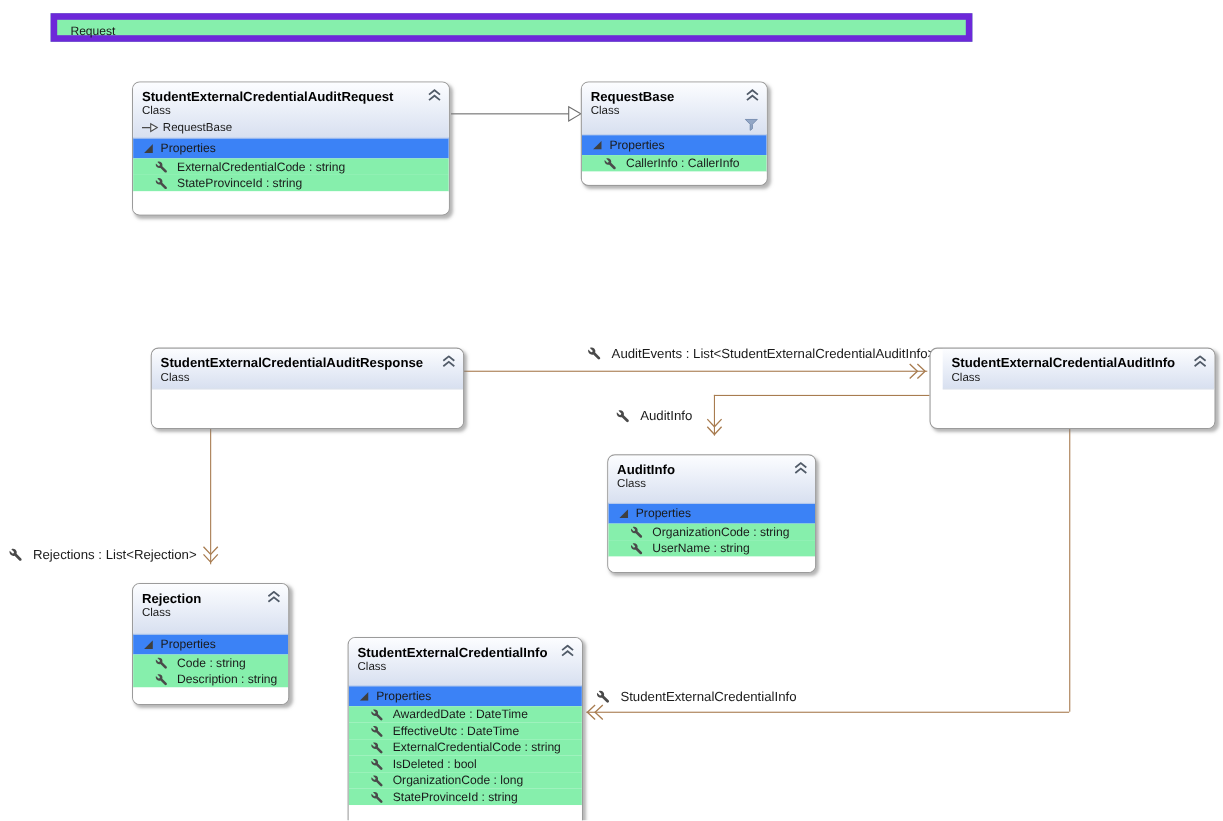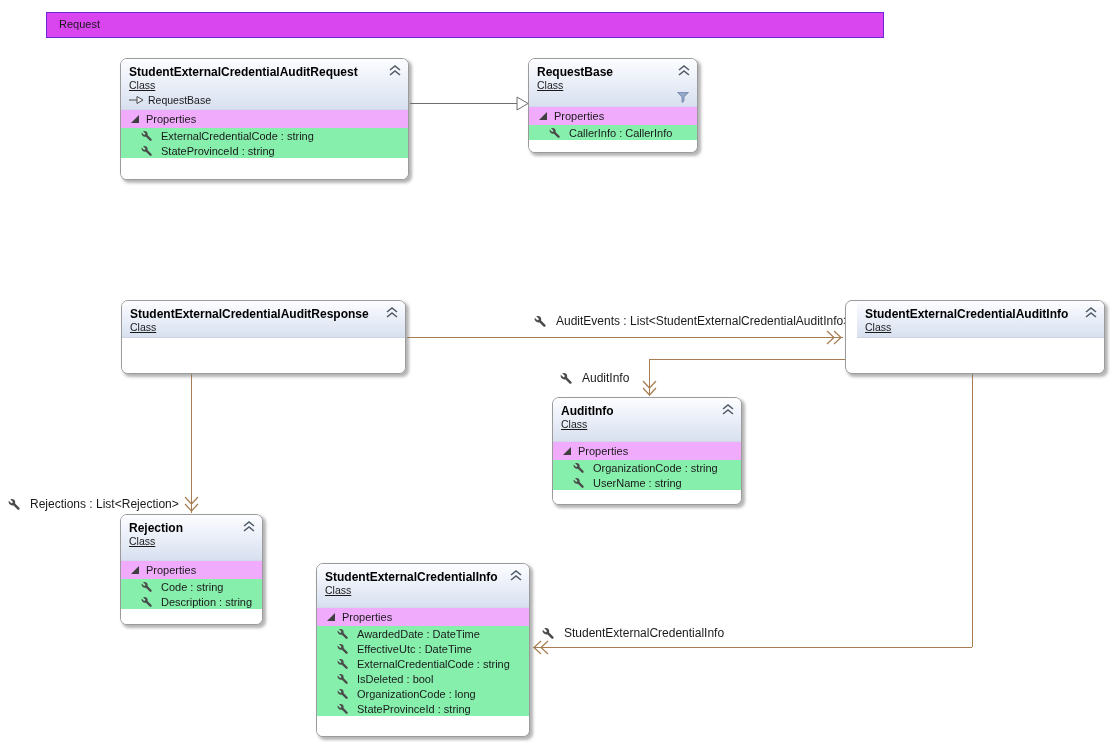--- a/index.html
+++ b/index.html
@@ -3,41 +3,41 @@
 <meta charset="utf-8">
 <style>
   html,body{margin:0;padding:0;background:#fff;}
   #canvas{
     position:relative;width:1112px;height:746px;background:#ffffff;overflow:hidden;
     font-family:"Liberation Sans","DejaVu Sans",sans-serif;color:#000;
   }
   
   .banner{
     position:absolute;left:46px;width:838px;height:26px;
-    background:#d946ef;border:1px solid #6d28d9;
+    background:#86efac;border:6px solid #6d28d9;
     font-size:11px;color:#1a1a1a;
     padding:5px 0 0 12px;box-sizing:border-box;
   }
   
   .class-box{
     position:absolute;background:#fff;border:1px solid #9b9b9b;border-radius:7px;
     box-shadow:2.5px 2.5px 3px rgba(120,120,120,.55);
-    overflow:hidden;box-sizing:border-box;display:flex;flex-direction:column;
+    overflow:hidden;box-sizing:border-box;display:flex;flex-direction:column;margin-top:16px;
   }
   .box-header{
     background:linear-gradient(180deg,#fcfdff 0%,#e8edf7 55%,#d8e0f0 100%);
     padding:6px 8px 3px 8px;position:relative;flex:0 0 auto;
   }
   .box-title{font-size:12px;font-weight:bold;line-height:14px;white-space:nowrap;}
-  .box-kind{font-size:10.5px;line-height:13px;color:#1a1a1a;text-decoration:underline;}
+  .box-kind{font-size:10.5px;line-height:13px;color:#1a1a1a;}
   .base-row{display:flex;align-items:center;gap:4px;font-size:10.5px;color:#1a1a1a;margin-top:2px;}
   .collapse-chevron{position:absolute;top:6px;right:7px;cursor:pointer;}
   .filter-icon{position:absolute;right:8px;bottom:3px;cursor:pointer;}
   .compartment-header{
-    background:#f0abfc;border-top:1px solid #d2dae9;
+    background:#3b82f6;border-top:1px solid #d2dae9;
     display:flex;align-items:center;gap:7px;
     padding:3px 6px 3px 10px;font-size:11px;color:#1a1a1a;flex:0 0 auto;
   }
   .member-row{
     display:flex;align-items:center;gap:8px;
     padding:1.5px 6px 1.5px 20px;font-size:11px;color:#1a1a1a;
     white-space:nowrap;flex:0 0 auto;background:#86efac;
   }
   .box-body{flex:1 1 auto;background:#fff;border-top:1px solid #ccd4e3;}
   .box-pad{flex:1 1 auto;background:#fff;}
@@ -189,21 +189,21 @@
     </div>
     <div class="member-row">
       <svg width="12" height="12" viewBox="0 0 16 16">
           <path d="M2.8 1.6 L5.9 4.7 L5.5 6.1 L4.1 6.5 L1 3.4 C0.5 4.9 0.9 6.6 2.1 7.8 C3.3 9 5 9.4 6.5 8.9 L11.7 14.1 C12.3 14.7 13.3 14.7 13.9 14.1 C14.5 13.5 14.5 12.5 13.9 11.9 L8.7 6.7 C9.2 5.2 8.8 3.5 7.6 2.3 C6.4 1.1 4.3 0.9 2.8 1.6 Z" fill="#4a4a4a"></path>
         </svg>
       <span>CallerInfo : CallerInfo</span>
     </div>
     <div class="box-pad"></div>
   </div>
 
-  <div class="class-box" style="left:121px;top:300px;width:285px;height:74px;">
+  <div class="class-box" style="left:137px;top:300px;width:285px;height:74px;">
     <div class="box-header">
       <div class="box-title">StudentExternalCredentialAuditResponse</div>
       <div class="box-kind">Class</div>
       <span class="collapse-chevron">
         <svg width="12" height="11" viewBox="0 0 12 11" fill="none" stroke="#515b68" stroke-width="1.6">
           <polyline points="1,5 6,1 11,5"></polyline>
             <polyline points="1,10 6,6 11,10"></polyline>
         </svg>
       </span>
     </div>

